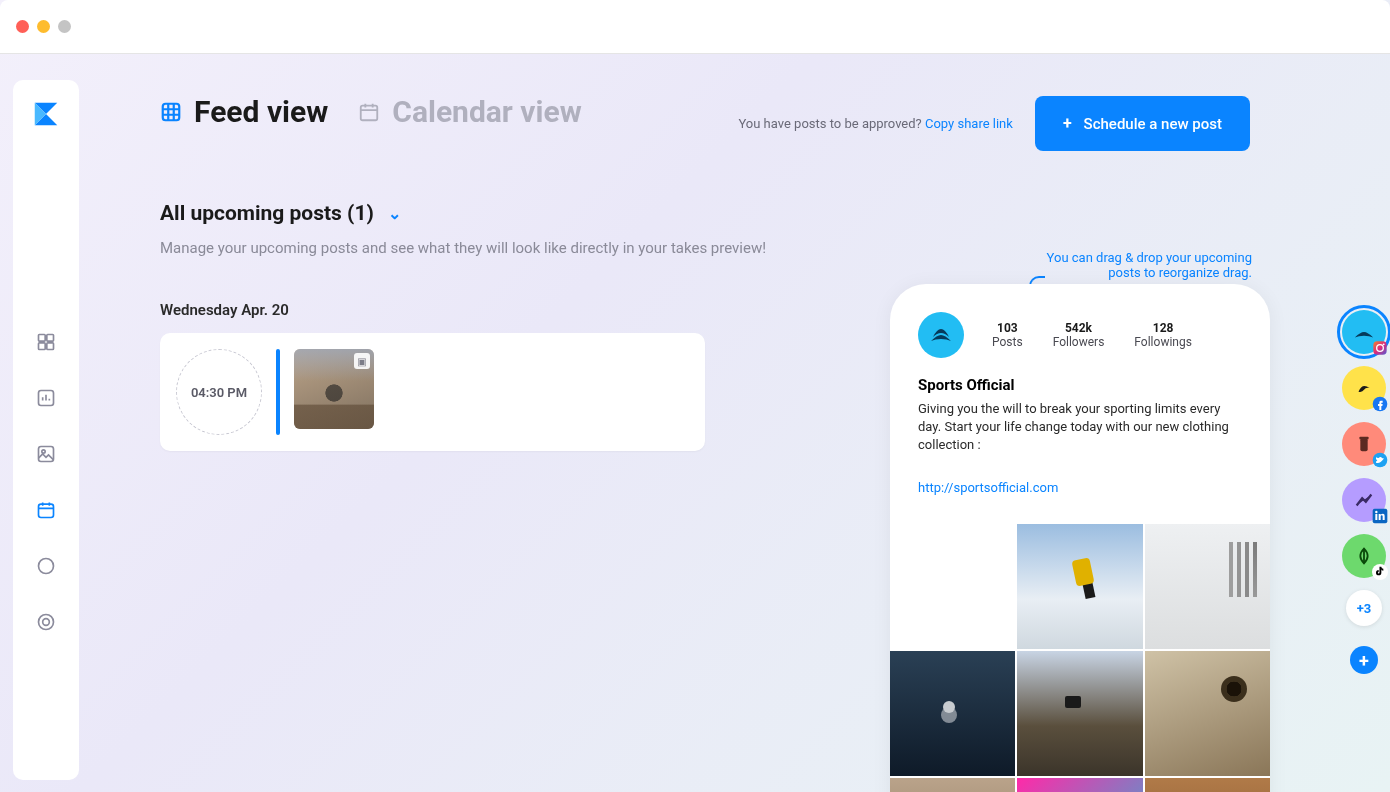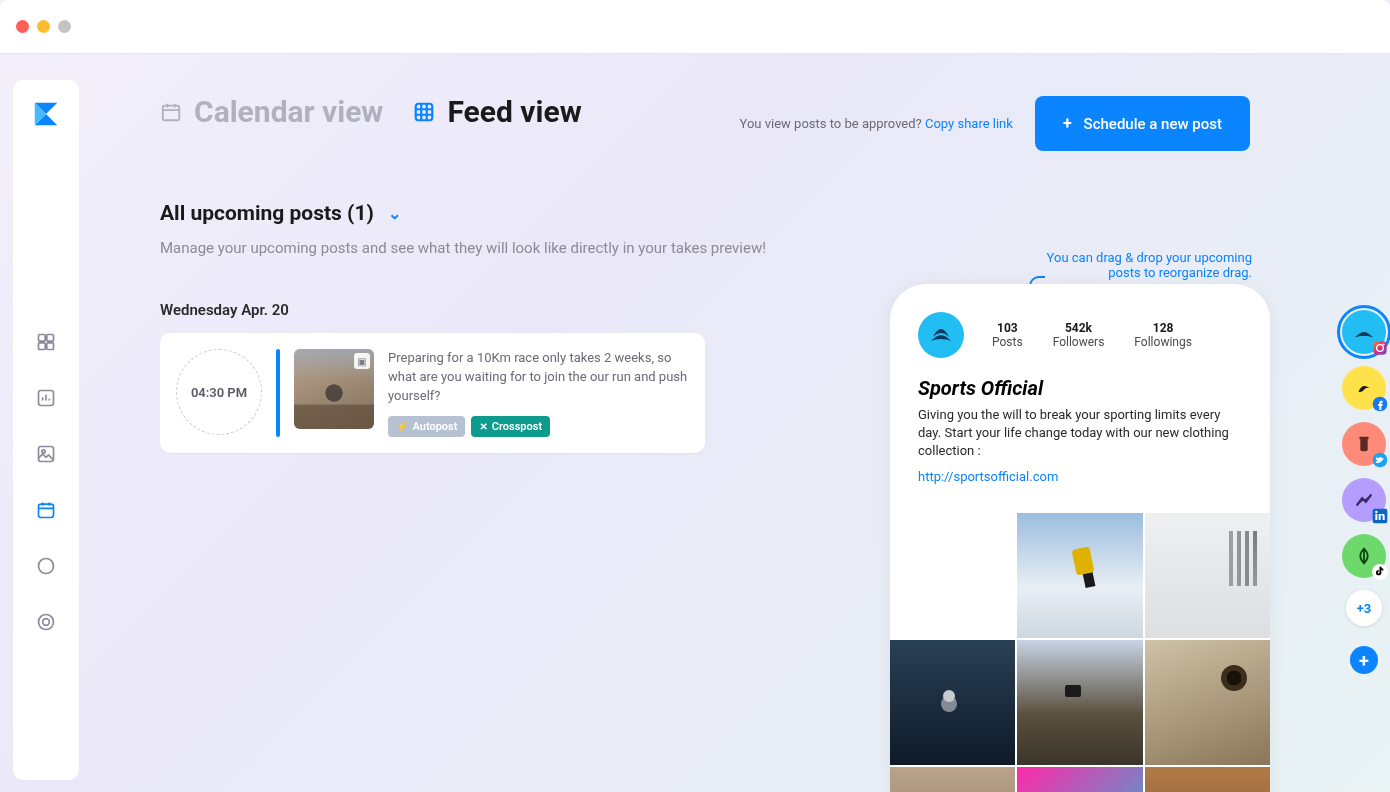--- a/index.html
+++ b/index.html
@@ -213,23 +213,23 @@
 .avatar {
   width: 46px; height: 46px; border-radius: 50%;
   background: #22bdf3;
   display: flex; align-items: center; justify-content: center;
 }
 .avatar svg { width: 24px; height: 24px; fill: #063a5a; }
 .stats { display: flex; gap: 30px; }
 .stat { text-align: center; }
 .stat-num { font-size: 12px; font-weight: 700; color: #1a1a1a; }
 .stat-lbl { font-size: 12px; color: #4a4a52; }
-.profile-name { margin-top: 18px; font-size: 20px; font-weight: 700; font-style: italic; }
+.profile-name { margin-top: 18px; font-size: 15px; font-weight: 700; }
 .profile-bio { margin-top: 6px; font-size: 13px; color: #2a2a2a; line-height: 1.4; }
-.profile-link { margin-top: 8px; font-size: 13px; color: #0a84ff; text-decoration: none; display: inline-block; }
+.profile-link { margin-top: 25px; font-size: 13px; color: #0a84ff; text-decoration: none; display: inline-block; }
 .grid {
   margin-top: 28px;
   margin-left: -28px;
   margin-right: -28px;
   display: grid;
   grid-template-columns: repeat(3, 1fr);
   gap: 2px;
 }
 .grid .invisible { visibility: hidden; }
 .cell { aspect-ratio: 1; position: relative; overflow: hidden; }
@@ -341,39 +341,39 @@
   <div class="sidebar-icon">
     <svg viewBox="0 0 24 24" width="20" height="20" fill="none" stroke="currentColor" stroke-width="2">
         <circle cx="12" cy="12" r="9"></circle>
         <circle cx="12" cy="12" r="4"></circle>
       </svg>
   </div>
 </div>
 
 <div class="main">
   <div class="view-tabs">
+    <div class="tab active">
+      <svg class="tab-icon" viewBox="0 0 24 24" fill="none" stroke="currentColor" stroke-width="2.4">
+          <rect x="3" y="3" width="18" height="18" rx="3"></rect>
+          <path d="M9 3 v18 M15 3 v18 M3 9 h18 M3 15 h18"></path>
+        </svg>
+      <span class="tab-label">Feed view</span>
+    </div>
     <div class="tab inactive">
       <svg class="tab-icon" viewBox="0 0 24 24" fill="none" stroke="currentColor" stroke-width="2">
           <rect x="3" y="5" width="18" height="16" rx="2"></rect>
           <path d="M3 10 h18 M8 3 v4 M16 3 v4"></path>
         </svg>
       <span class="tab-label">Calendar view</span>
     </div>
-    <div class="tab active">
-      <svg class="tab-icon" viewBox="0 0 24 24" fill="none" stroke="currentColor" stroke-width="2.4">
-          <rect x="3" y="3" width="18" height="18" rx="3"></rect>
-          <path d="M9 3 v18 M15 3 v18 M3 9 h18 M3 15 h18"></path>
-        </svg>
-      <span class="tab-label">Feed view</span>
-    </div>
   </div>
 
   <div class="header-actions">
     <span class="approve-text">
-      <span>You view posts to be approved? </span><a href="#">Copy share link</a>
+      <span>You have posts to be approved? </span><a href="#">Copy share link</a>
     </span>
     <button class="schedule-btn">
       <span class="plus">+</span>
       <span>Schedule a new post</span>
     </button>
   </div>
 
   <div class="section-title">
     <span>All upcoming posts (1)</span>
     <span class="chev">⌄</span>
@@ -386,33 +386,20 @@
     <div>posts to reorganize drag.</div>
   </div>
 
   <div class="date-label">Wednesday Apr. 20</div>
 
   <div class="post-card">
     <div class="time-pill">04:30 PM</div>
     <div class="accent-bar"></div>
     <div class="thumb">
       <div class="thumb-corner">▣</div>
-    </div>
-    <div class="post-body">
-      <div class="post-text">Preparing for a 10Km race only takes 2 weeks, so what are you waiting for to join the our run and push yourself?</div>
-      <div class="post-tags">
-        <span class="tag-pill auto">
-            <span class="ic">⚡</span>
-            <span>Autopost</span>
-          </span>
-        <span class="tag-pill cross">
-            <span class="ic">✕</span>
-            <span>Crosspost</span>
-          </span>
-      </div>
     </div>
   </div>
 
   <div class="phone">
     <div class="profile-head">
       <div class="avatar">
         <svg viewBox="0 0 24 24">
             <path d="M2 18 q6 -6 10 -6 q4 0 10 6 q-4 -2 -10 -2 q-6 0 -10 2 Z M4 14 q4 -8 8 -8 q4 0 8 8 q-4 -4 -8 -4 q-4 0 -8 4 Z"></path>
           </svg>
       </div>

